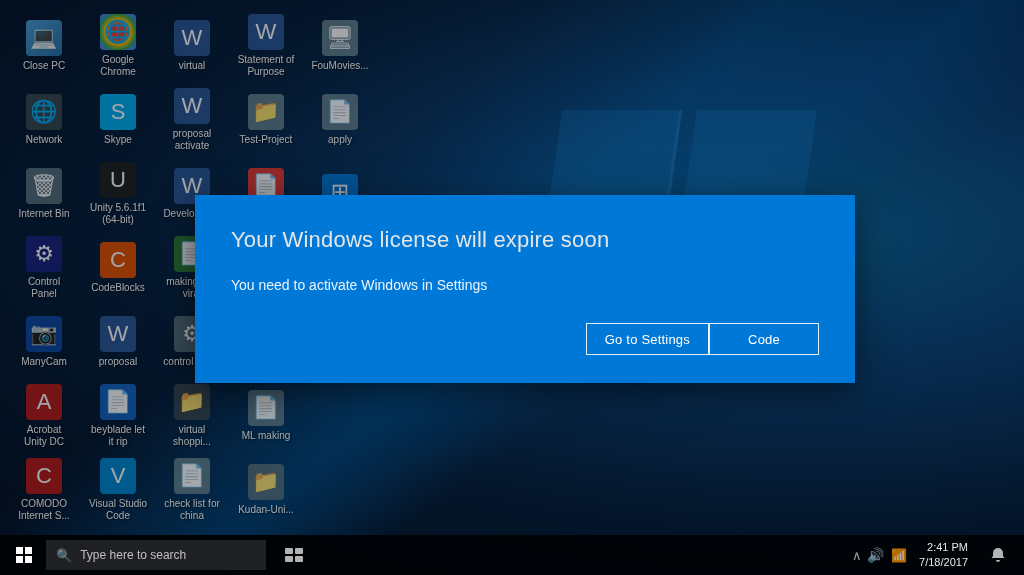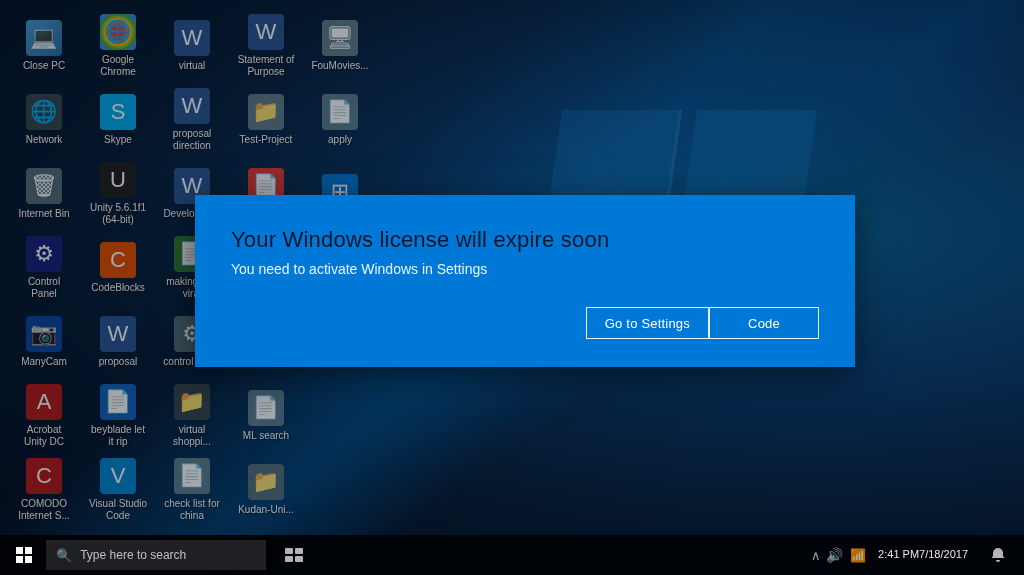--- a/index.html
+++ b/index.html
@@ -164,24 +164,24 @@
       top: 195px;
       left: 195px;
       width: 660px;
       background: #0078d7;
       z-index: 20;
       padding: 32px 36px 28px 36px;
       box-shadow: 0 8px 32px rgba(0,0,0,0.5);
     }
 
     #dialog-title {
-      color: #0f172a;
+      color: #e5e5e5;
       font-size: 22px;
       font-weight: 300;
-      margin-bottom: 8px;
+      margin-bottom: 24px;
       letter-spacing: 0.2px;
     }
 
     #dialog-subtitle {
       color: rgba(255,255,255,0.92);
       font-size: 14px;
       font-weight: 400;
       margin-bottom: 30px;
     }
 
@@ -281,21 +281,21 @@
     #sys-tray {
       display: flex;
       align-items: center;
       gap: 6px;
       color: rgba(255,255,255,0.85);
       font-size: 11px;
     }
 
     #clock {
       display: flex;
-      flex-direction: row;
+      flex-direction: column;
       align-items: flex-end;
       color: rgba(255,255,255,0.9);
       font-size: 11px;
       line-height: 1.4;
       padding: 0 8px;
       cursor: pointer;
     }
 
     #notification-btn {
       width: 36px;
@@ -344,21 +344,21 @@
       <div class="desktop-icon">
         <div class="icon-img ic-network" style="color: rgb(255, 255, 255);">🌐</div>
         <div class="icon-label">Network</div>
       </div>
       <div class="desktop-icon">
         <div class="icon-img ic-skype" style="color: rgb(255, 255, 255);">S</div>
         <div class="icon-label">Skype</div>
       </div>
       <div class="desktop-icon">
         <div class="icon-img ic-word" style="color: rgb(255, 255, 255);">W</div>
-        <div class="icon-label">proposal direction</div>
+        <div class="icon-label">proposal activate</div>
       </div>
       <div class="desktop-icon">
         <div class="icon-img ic-generic" style="color: rgb(255, 255, 255);">📁</div>
         <div class="icon-label">Test-Project</div>
       </div>
       <div class="desktop-icon">
         <div class="icon-img ic-generic" style="color: rgb(255, 255, 255);">📄</div>
         <div class="icon-label">apply</div>
       </div>
       <div class="desktop-icon">
@@ -422,21 +422,21 @@
       <div class="desktop-icon">
         <div class="icon-img ic-beyblade" style="color: rgb(255, 255, 255);">📄</div>
         <div class="icon-label">beyblade let it rip</div>
       </div>
       <div class="desktop-icon">
         <div class="icon-img ic-virtual" style="color: rgb(255, 255, 255);">📁</div>
         <div class="icon-label">virtual shoppi...</div>
       </div>
       <div class="desktop-icon">
         <div class="icon-img ic-ml" style="color: rgb(255, 255, 255);">📄</div>
-        <div class="icon-label">ML search</div>
+        <div class="icon-label">ML making</div>
       </div>
       <div style="width: 68px; height: 68px;"></div>
       <div class="desktop-icon">
         <div class="icon-img ic-comodo" style="color: rgb(255, 255, 255);">C</div>
         <div class="icon-label">COMODO Internet S...</div>
       </div>
       <div class="desktop-icon">
         <div class="icon-img ic-vscode" style="color: rgb(255, 255, 255);">V</div>
         <div class="icon-label">Visual Studio Code</div>
       </div>

